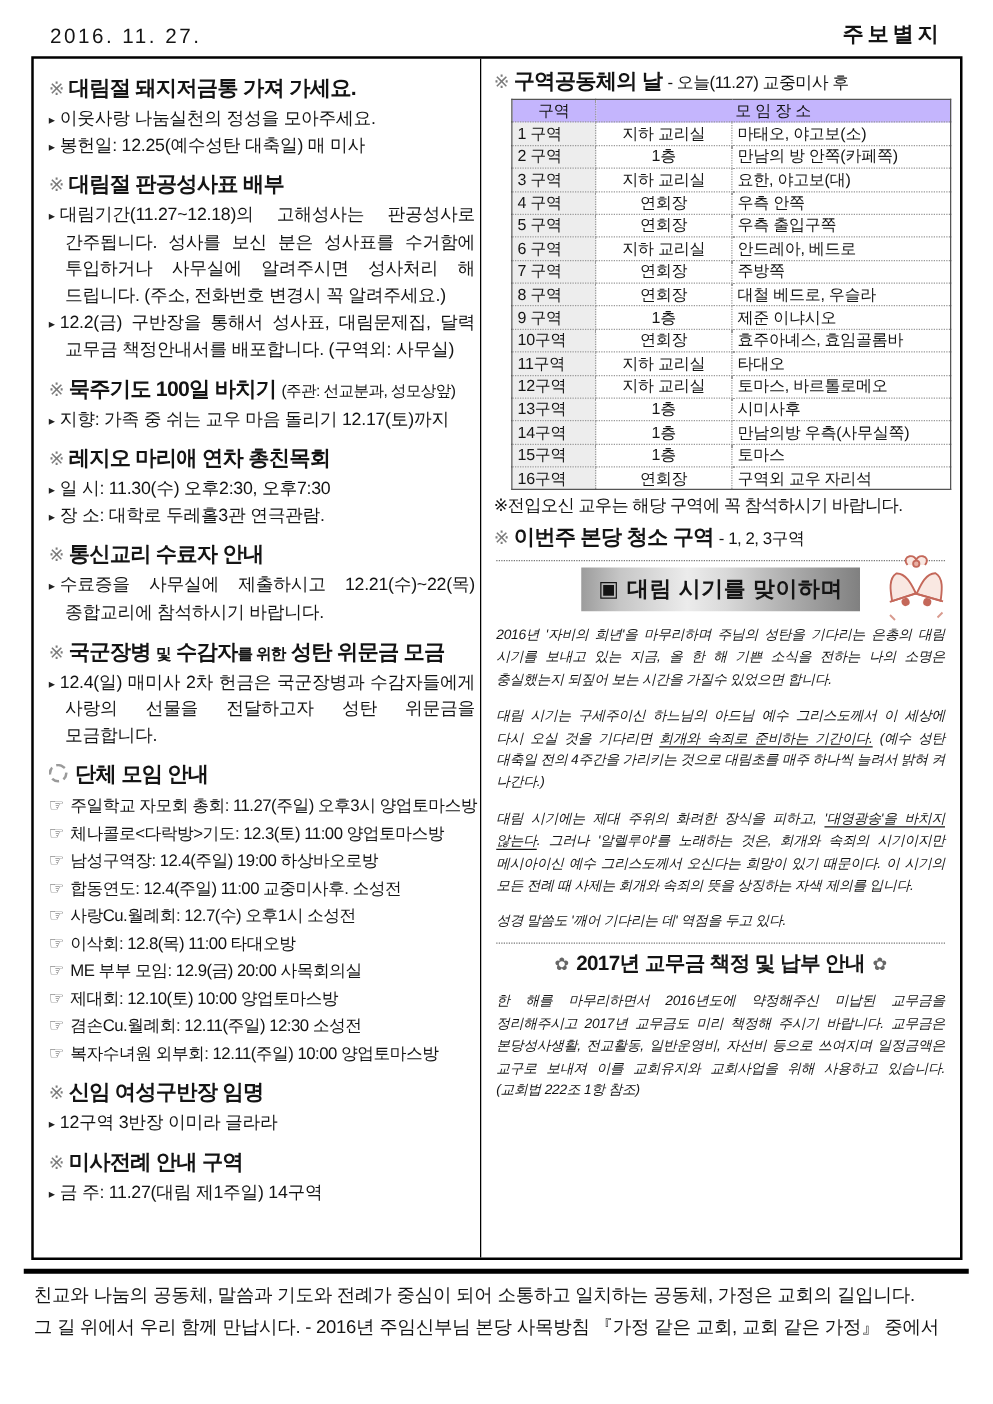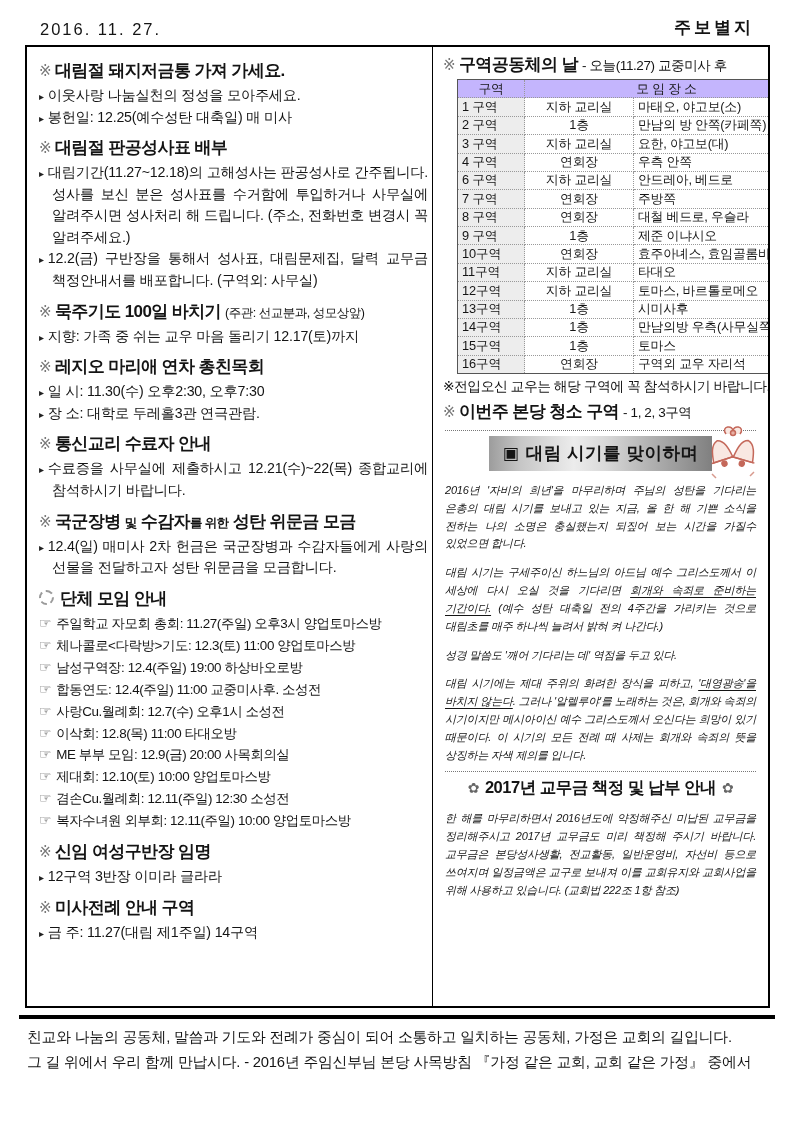--- a/index.html
+++ b/index.html
@@ -12,21 +12,21 @@
   
   .topbar { display:flex; justify-content:space-between; align-items:flex-end;
             padding:16px 40px 6px 40px; }
   .date { font-size:16.5px; letter-spacing:2px; }
   .masthead { font-size:17px; font-weight:bold; letter-spacing:3px; }
 
   
   .box { margin:0 24px 0 25px; border:2px solid #000; height:963px;
          display:flex; box-sizing:border-box; }
   .col { box-sizing:border-box; overflow:hidden; }
-  .col.left  { width:406px; border-right:1.5px solid #000; padding:4px 4px 6px 12px; }
+  .col.left  { width:358px; border-right:1.5px solid #000; padding:4px 4px 6px 12px; }
   .col.right { flex:1; padding:4px 10px 6px 10px; }
 
   
   .sec { margin-top:8px; }
   .sec h3 { margin:0 0 3px 0; font-size:17px; font-weight:bold; letter-spacing:-0.6px; white-space:nowrap; }
   .mark { color:#7a7a7a; font-weight:normal; font-size:15px; margin-right:4px; }
   .suffix { font-size:12.5px; font-weight:normal; letter-spacing:-0.5px; }
   .small-seg { font-size:12.5px; }
   .sec ul { list-style:none; margin:0; padding:0; }
   .sec li { font-size:14.2px; line-height:1.52; padding-left:13px; text-indent:-13px;
@@ -188,20 +188,25 @@
             </tr>
           <tr>
               <td class="zone">3 구역</td>
               <td class="place">지하 교리실</td>
               <td class="detail">요한, 야고보(대)</td>
             </tr>
           <tr>
               <td class="zone">4 구역</td>
               <td class="place">연회장</td>
               <td class="detail">우측 안쪽</td>
+            </tr>
+          <tr>
+              <td class="zone">5 구역</td>
+              <td class="place">연회장</td>
+              <td class="detail">우측 출입구쪽</td>
             </tr>
           <tr>
               <td class="zone">6 구역</td>
               <td class="place">지하 교리실</td>
               <td class="detail">안드레아, 베드로</td>
             </tr>
           <tr>
               <td class="zone">7 구역</td>
               <td class="place">연회장</td>
               <td class="detail">주방쪽</td>
@@ -278,22 +283,22 @@
                 <circle cx="38" cy="42" r="2.5" fill="#c4685a"></circle>
               </g>
               <path d="M6 52 l4 4 M48 50 l-4 4" stroke="#d89a8e"></path>
             </g>
           </svg>
         </span>
       </div>
 
       <p class="para">2016년 '자비의 희년'을 마무리하며 주님의 성탄을 기다리는 은총의 대림 시기를 보내고 있는 지금, 올 한 해 기쁜 소식을 전하는 나의 소명은 충실했는지 되짚어 보는 시간을 가질수 있었으면 합니다.</p>
       <p class="para"><span>대림 시기는 구세주이신 하느님의 아드님 예수 그리스도께서 이 세상에 다시 오실 것을 기다리면 </span><span class="u">회개와 속죄로 준비하는 기간이다.</span><span> (예수 성탄 대축일 전의 4주간을 가리키는 것으로 대림초를 매주 하나씩 늘려서 밝혀 켜 나간다.)</span></p>
+      <p class="para"><span>대림 시기에는 제대 주위의 화려한 장식을 피하고, </span><span class="u">'대영광송'을 바치지 않는다</span><span>. 그러나 '알렐루야'를 노래하는 것은, 회개와 속죄의 시기이지만 메시아이신 예수 그리스도께서 오신다는 희망이 있기 때문이다. 이 시기의 모든 전례 때 사제는 회개와 속죄의 뜻을 상징하는 자색 제의를 입니다.</span></p>
       <p class="para">성경 말씀도 '깨어 기다리는 데' 역점을 두고 있다.</p>
-      <p class="para"><span>대림 시기에는 제대 주위의 화려한 장식을 피하고, </span><span class="u">'대영광송'을 바치지 않는다</span><span>. 그러나 '알렐루야'를 노래하는 것은, 회개와 속죄의 시기이지만 메시아이신 예수 그리스도께서 오신다는 희망이 있기 때문이다. 이 시기의 모든 전례 때 사제는 회개와 속죄의 뜻을 상징하는 자색 제의를 입니다.</span></p>
 
       <hr class="sep">
 
       <div class="gyomu-title"><span class="fl">✿</span><span>2017년 교무금 책정 및 납부 안내</span><span class="fl">✿</span></div>
 
       <p class="para">한 해를 마무리하면서 2016년도에 약정해주신 미납된 교무금을 정리해주시고 2017년 교무금도 미리 책정해 주시기 바랍니다. 교무금은 본당성사생활, 전교활동, 일반운영비, 자선비 등으로 쓰여지며 일정금액은 교구로 보내져 이를 교회유지와 교회사업을 위해 사용하고 있습니다. (교회법 222조 1항 참조)</p>
 
     </div>
   </div>
 

